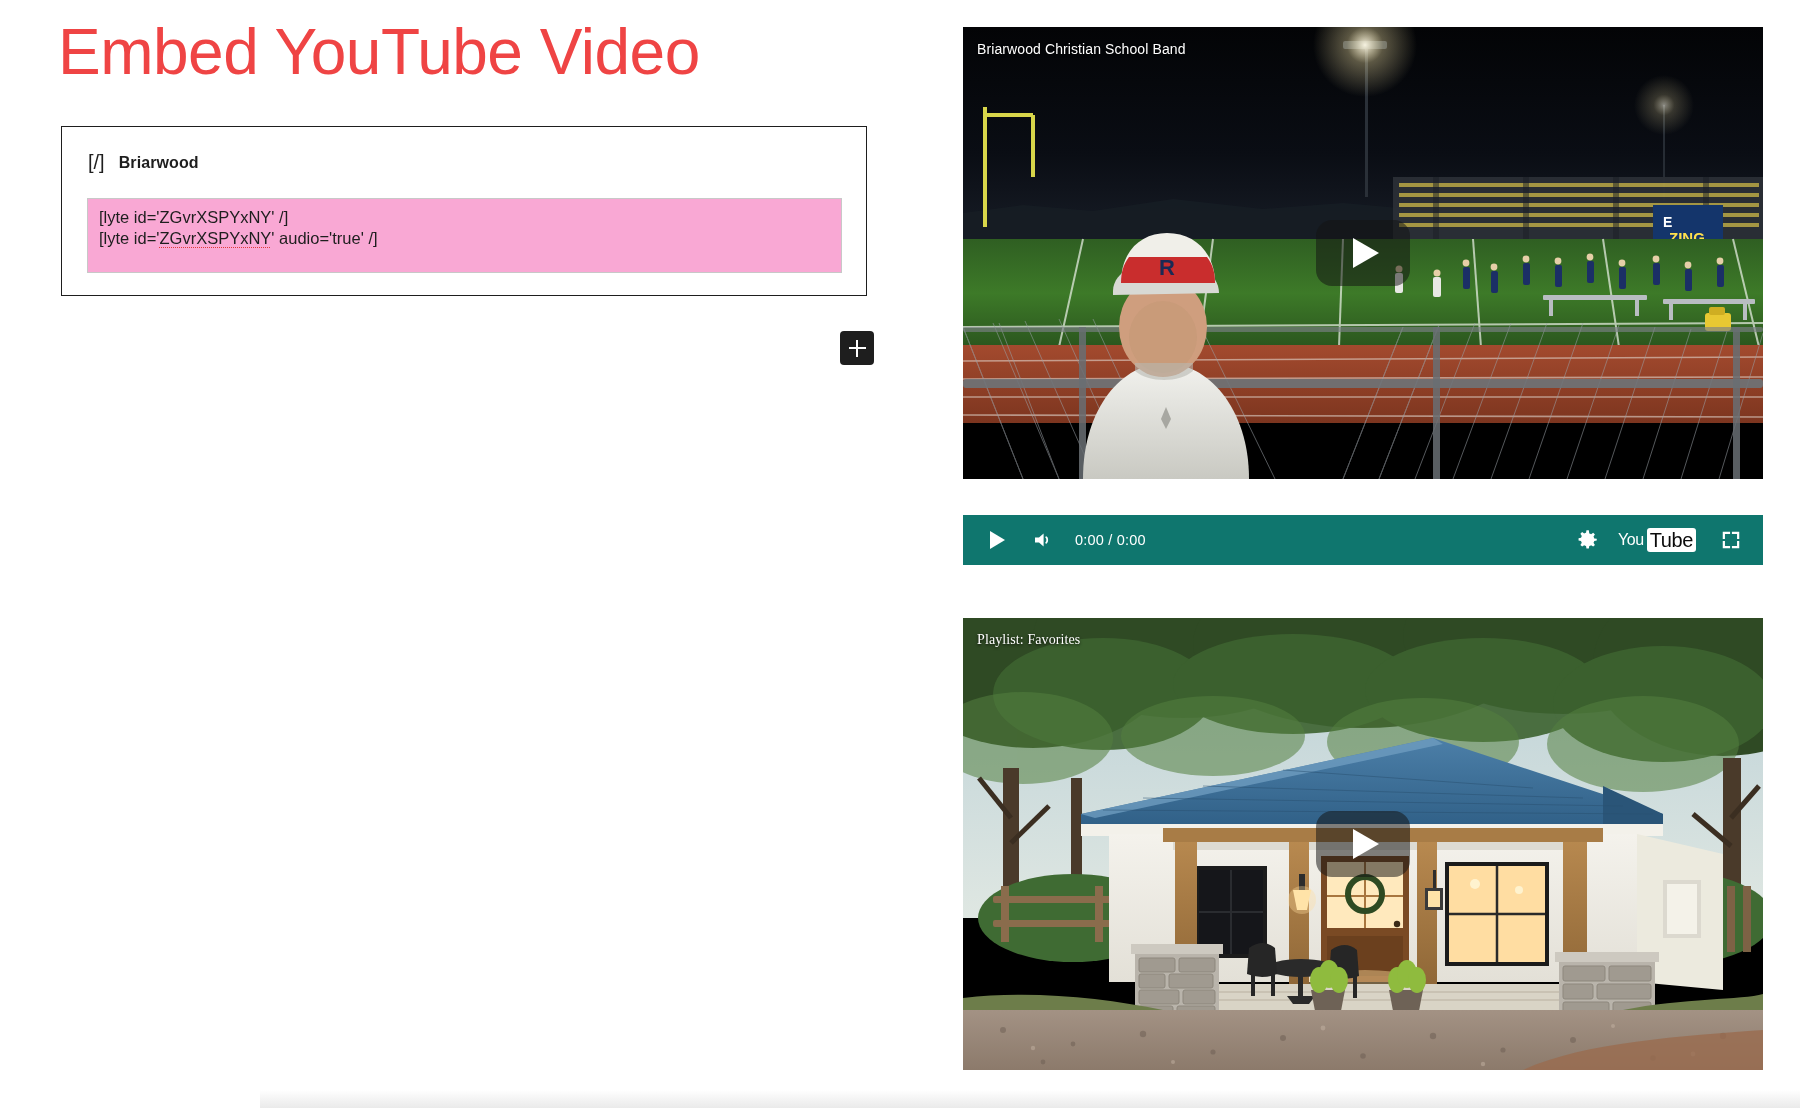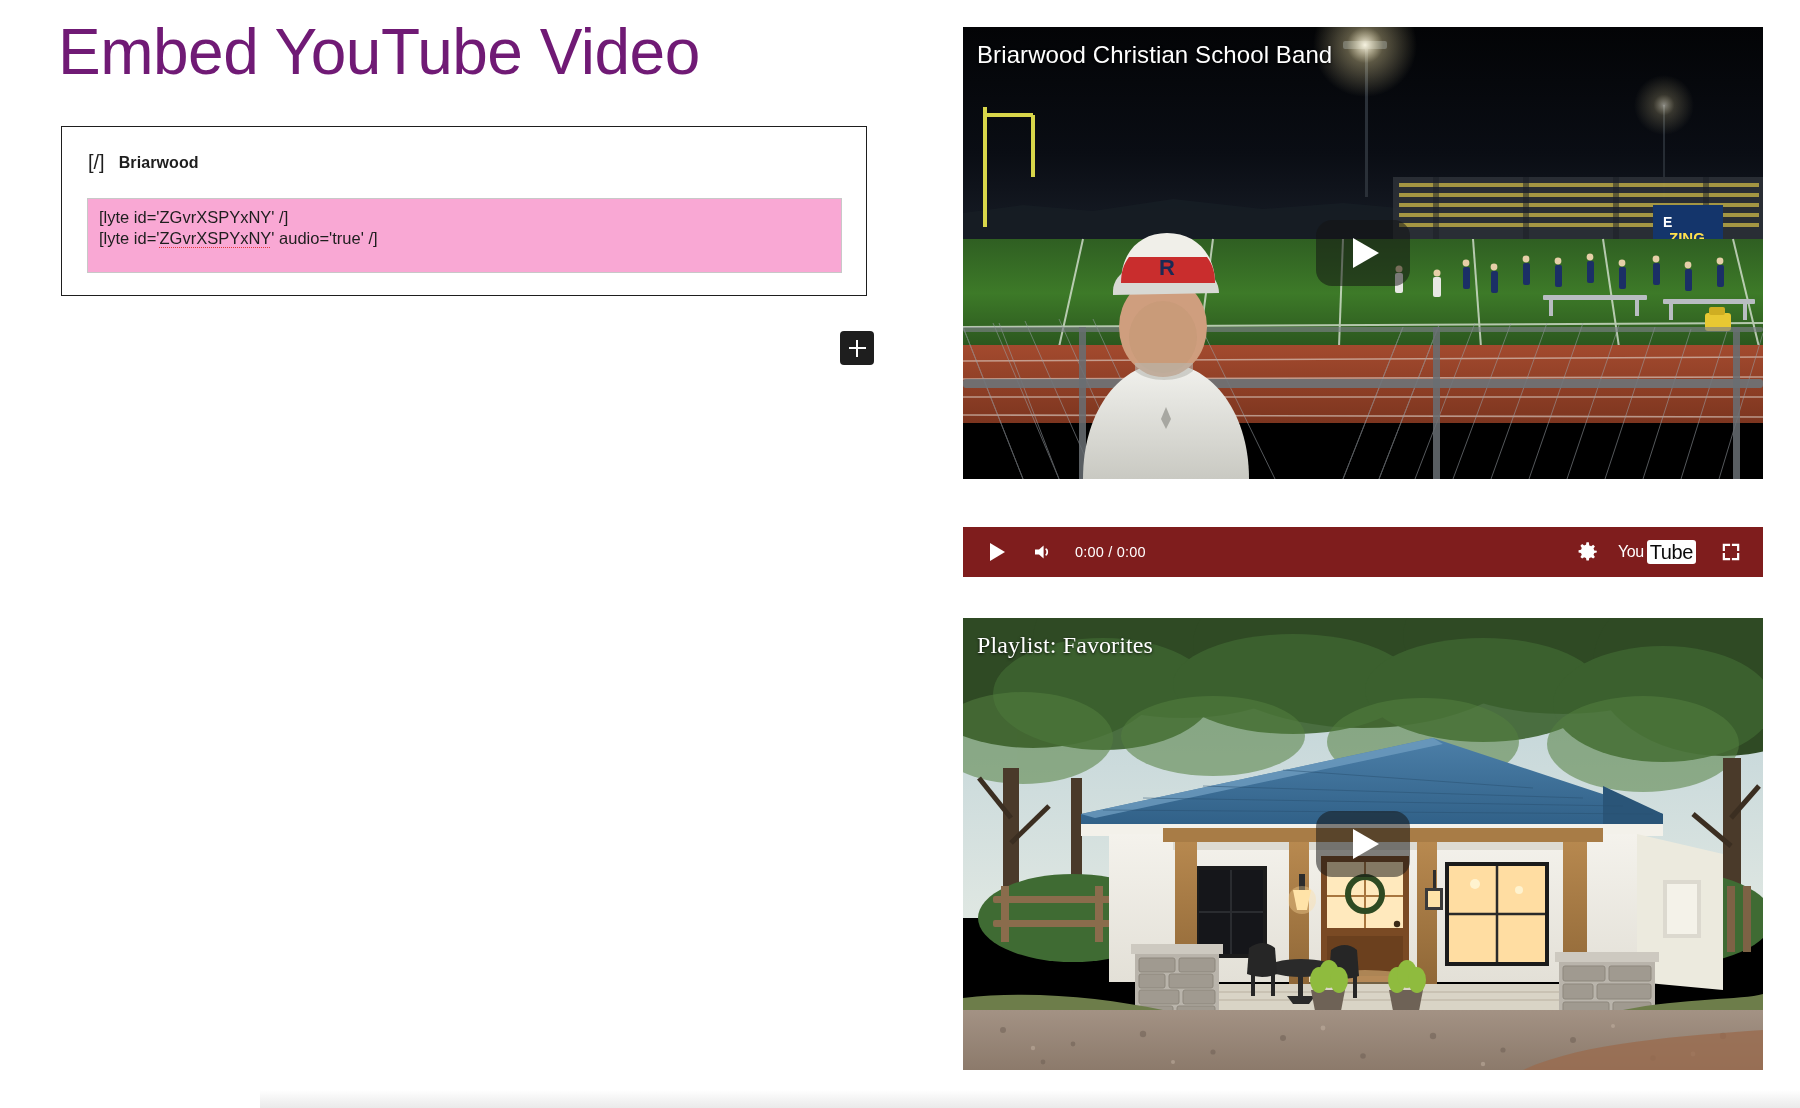--- a/index.html
+++ b/index.html
@@ -31,21 +31,21 @@
   }
 
   .page-title {
     position: absolute;
     left: 58px;
     top: 16px;
     font-size: 64px;
     font-weight: 400;
     line-height: 1.15;
     letter-spacing: -0.5px;
-    color: #701a75;
+    color: #ef4444;
     white-space: nowrap;
   }
 
   .shortcode-block {
     position: absolute;
     left: 61px;
     top: 126px;
     width: 806px;
     height: 170px;
     border: 1px solid #1e1e1e;
@@ -175,21 +175,21 @@
     overflow: hidden;
     background: #000;
   }
 
   .video-overlay-title {
     position: absolute;
     left: 14px;
     top: 14px;
     z-index: 6;
     color: #ffffff;
-    font-size: 24px;
+    font-size: 14px;
     font-weight: 400;
     letter-spacing: 0.1px;
     text-shadow: 0 1px 3px rgba(0,0,0,0.85);
     white-space: nowrap;
   }
 
   .play-overlay {
     position: absolute;
     left: 50%;
     top: 50%;
@@ -213,25 +213,24 @@
     margin-left: 6px;
   }
 
   
   .audio-bar {
     position: absolute;
     left: 0;
     top: 515px;
     width: 800px;
     height: 50px;
-    background: #7f1d1d;
+    background: #0f766e;
     display: flex;
     align-items: center;
     padding: 0 13px 0 16px;
-    margin-top: 12px;
   }
 
   .ctrl {
     display: flex;
     align-items: center;
     justify-content: center;
     cursor: pointer;
     flex: none;
   }
 

